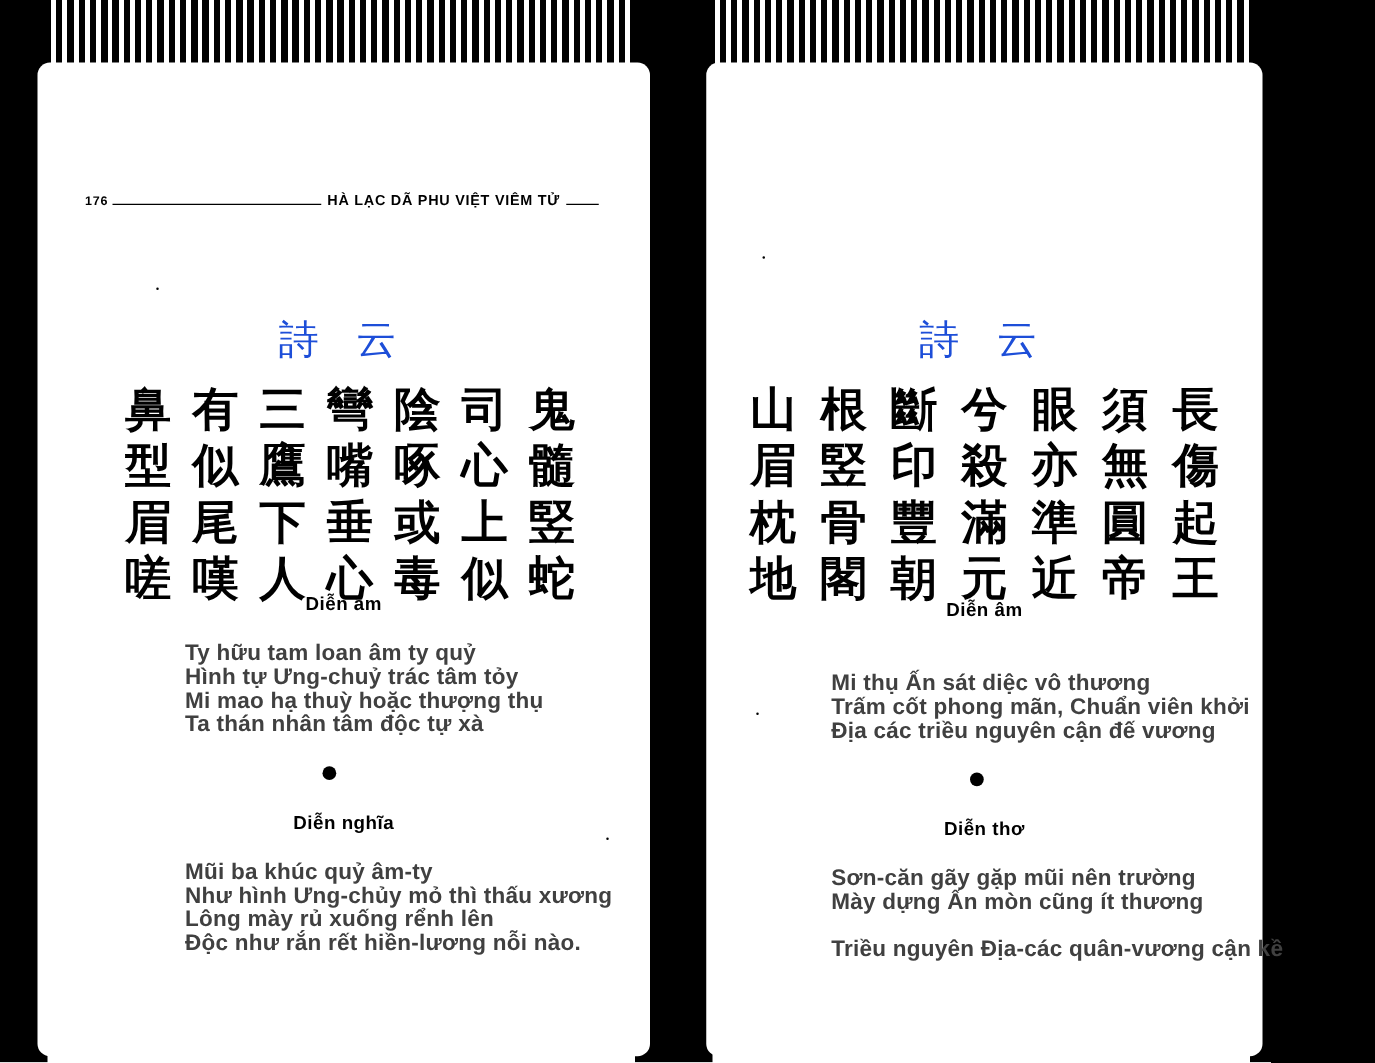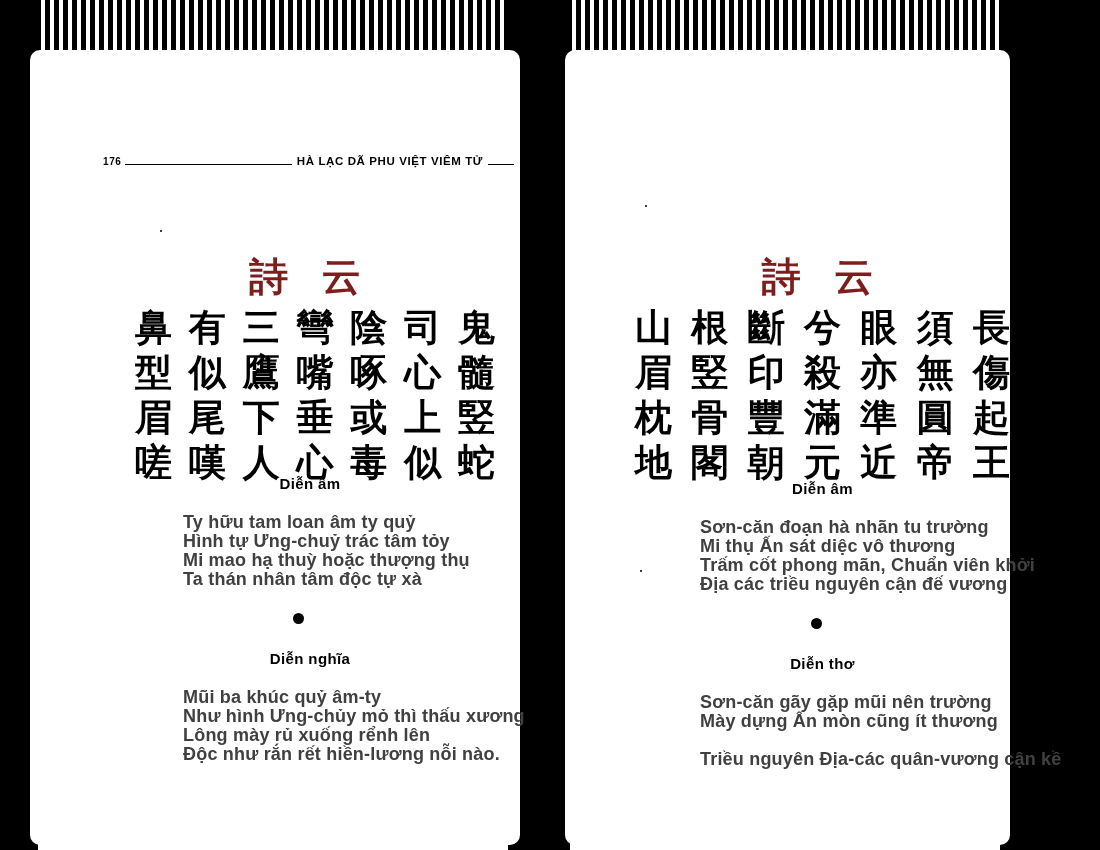--- a/index.html
+++ b/index.html
@@ -45,21 +45,20 @@
     background: #ffffff;
     border-radius: 10px;
   }
   .sheet-left  { left: 30px;  top: 50px; width: 490px; height: 795px; }
   .sheet-right { left: 565px; top: 50px; width: 445px; height: 795px; }
 
   .page-inner {
     position: relative;
     width: 100%;
     height: 100%;
-    margin-left: 35px;
   }
 
   
   .runhead {
     position: absolute;
     top: 105px;
     left: 38px;
     right: 38px;
     height: 18px;
     display: flex;
@@ -82,24 +81,24 @@
     height: 0;
   }
   .runhead .rule.short { flex: 0 0 auto; width: 26px; }
   .runhead .title { padding: 0 2px; }
 
   
   .shi-heading {
     position: absolute;
     text-align: center;
     font-family: "DejaVu Sans", sans-serif;
-    font-size: 39px;
-    font-weight: bold;
+    font-size: 32px;
+    font-weight: normal;
     letter-spacing: 10px;
-    color: #7f1d1d;
+    color: #1d4ed8;
   }
   .poem-grid {
     position: absolute;
     display: flex;
     flex-direction: row;
     justify-content: space-between;
   }
   .poem-col {
     display: flex;
     flex-direction: column;
@@ -281,21 +280,20 @@
         </div>
         <div class="poem-col">
           <div class="poem-char">長</div>
           <div class="poem-char">傷</div>
           <div class="poem-char">起</div>
           <div class="poem-char">王</div>
         </div>
       </div>
 
       <div class="sec-head" style="top:430px;">Diễn âm</div>
-      <div class="verse" style="top:468px; left:100px;">Sơn-căn đoạn hà nhãn tu trường</div>
       <div class="verse" style="top:487px; left:100px;">Mi thụ Ấn sát diệc vô thương</div>
       <div class="verse" style="top:506px; left:100px;">Trấm cốt phong mãn, Chuẩn viên khởi</div>
       <div class="verse" style="top:525px; left:100px;">Địa các triều nguyên cận đế vương</div>
 
       <div class="dot-sep" style="top:568px; left:211px;"></div>
 
       <div class="sec-head" style="top:605px;">Diễn thơ</div>
       <div class="verse" style="top:643px; left:100px;">Sơn-căn gãy gặp mũi nên trường</div>
       <div class="verse" style="top:662px; left:100px;">Mày dựng Ấn mòn cũng ít thương</div>
       <div class="verse" style="top:700px; left:100px;">Triều nguyên Địa-các quân-vương cận kề</div>

